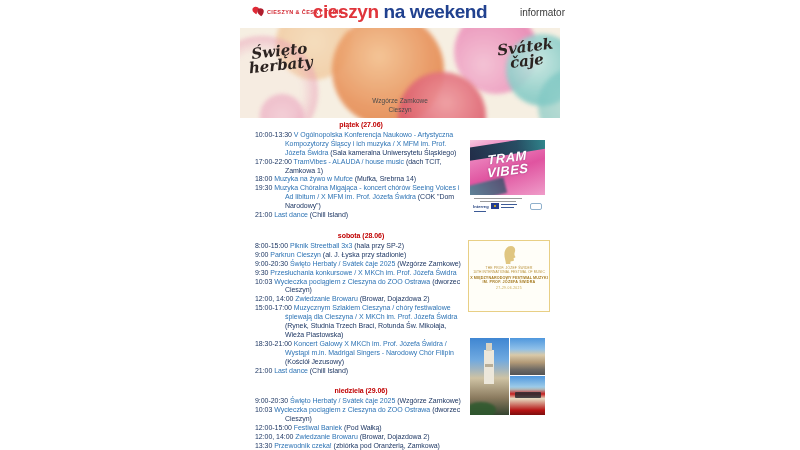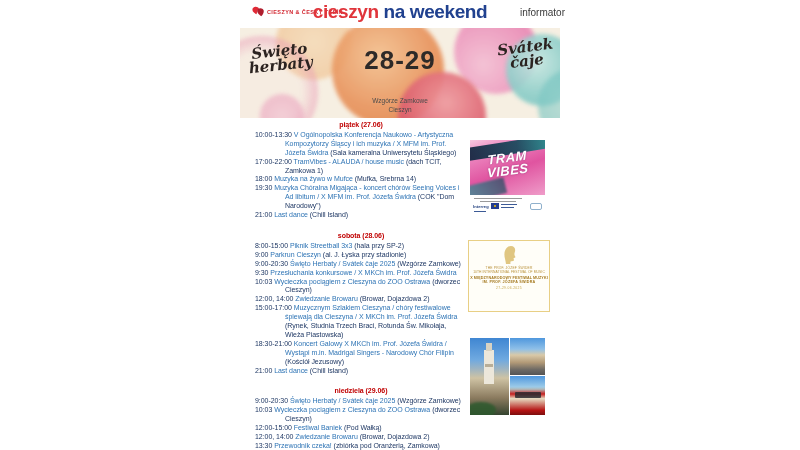--- a/index.html
+++ b/index.html
@@ -128,21 +128,20 @@
   <div class="blob b-pinkring"></div>
   <div class="blob b-magenta"></div>
   <div class="blob b-red"></div>
   <div class="blob b-teal"></div>
   <div class="blob b-tealtex"></div>
   <div class="blob b-pinksm"></div>
   <div class="script script-left">
     <div>Święto</div>
     <div>herbaty</div>
   </div>
-  <div class="banner-dates">28-29</div>
   <div class="script script-right">
     <div>Svátek</div>
     <div>čaje</div>
   </div>
   <div class="banner-venue">
     <div>Wzgórze Zamkowe</div>
     <div>Cieszyn</div>
   </div>
 </div>
 

